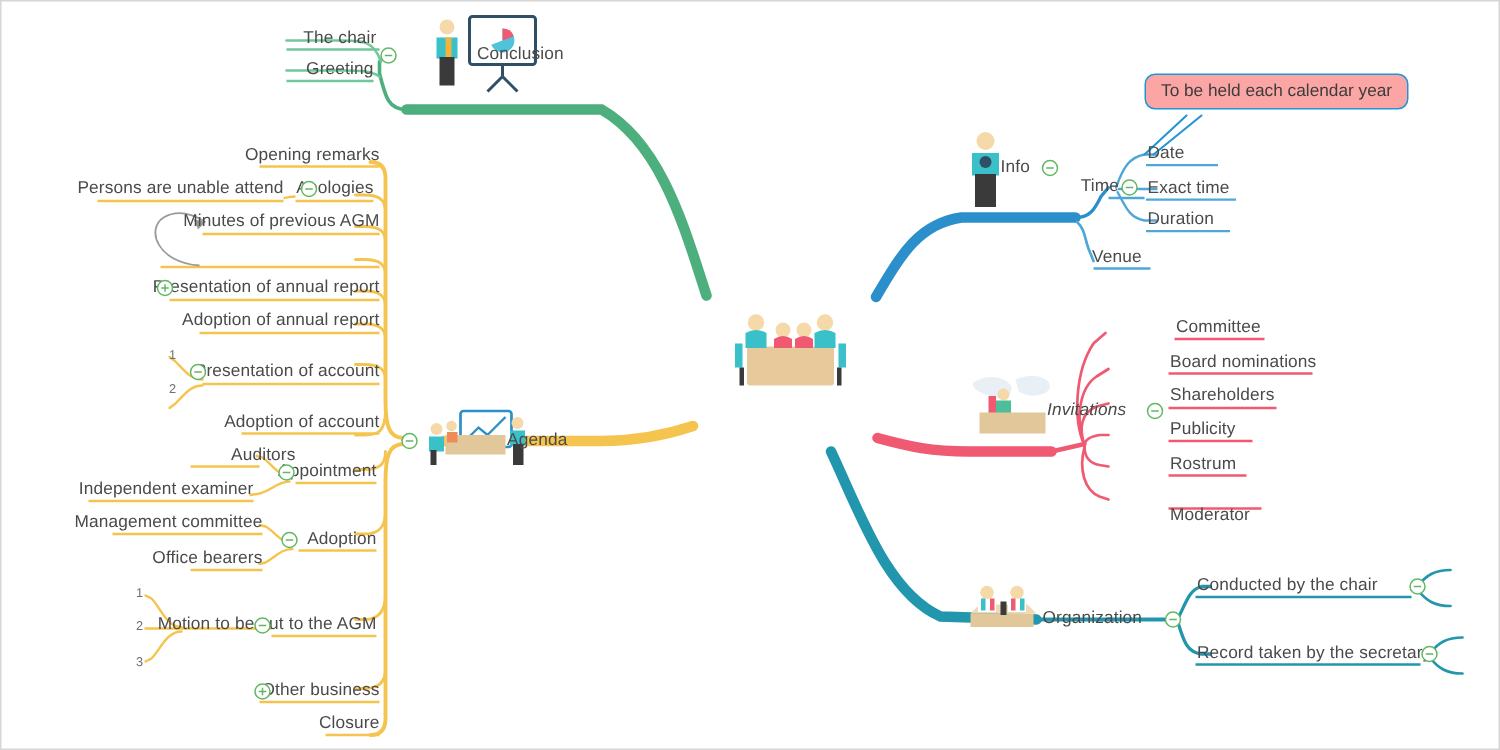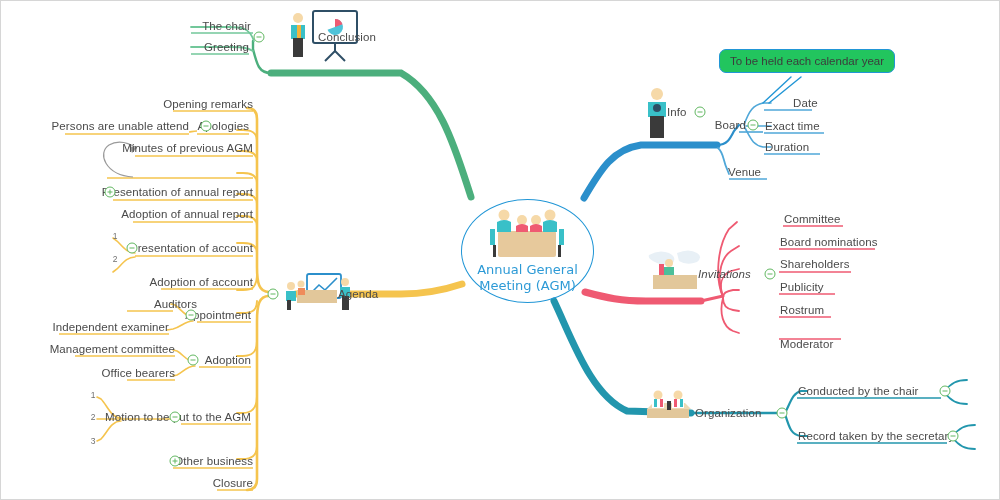--- a/index.html
+++ b/index.html
@@ -37,22 +37,22 @@
     border:1.6px solid #2196d6;border-radius:50%;
     display:flex;flex-direction:column;align-items:center;
     justify-content:flex-end;box-sizing:border-box;background:transparent;
   }
   #core .ctext{
     color:#2d9ad6;font-size:13px;line-height:16px;text-align:center;
     padding-bottom:8px;font-family:"DejaVu Sans",sans-serif;
   }
   .callout{
     position:absolute;border:1.4px solid #2196d6;border-radius:7px;
-    background:#22c55e;color:#3c3c3c;font-size:11.5px;
-    padding:5px 10px;white-space:nowrap;box-sizing:border-box;
+    background:#fca5a5;color:#3c3c3c;font-size:11.5px;
+    padding:5px 10px;white-space:nowrap;box-sizing:border-box;margin-left:44px;
   }
 </style>
 </head>
 <body>
 
 <div id="canvas">
 
   <svg id="wires" viewBox="0 0 1000 500" xmlns="http://www.w3.org/2000/svg">
 
     <path d="M 470,196 C 455,150 440,95 400,72 L 270,72" fill="none" stroke="#4caf7d" stroke-width="7" stroke-linecap="round"></path>
@@ -217,37 +217,31 @@
       <path d="M529 225 q6 -4 12 0 l0 6 h-12 z" fill="#ef5a72"></path>
       <circle cx="549" cy="214" r="5.5" fill="#f6d9a8"></circle>
       <path d="M542 221 q7 -4 14 0 l0 10 h-14 z" fill="#39c0c8"></path>
       <rect x="489" y="228" width="5" height="16" fill="#39c0c8"></rect>
       <rect x="558" y="228" width="5" height="16" fill="#39c0c8"></rect>
       <rect x="492" y="244" width="3" height="12" fill="#3a3a3a"></rect>
       <rect x="557" y="244" width="3" height="12" fill="#3a3a3a"></rect>
     </g>
   </svg>
 
-  <div id="core">
-    <div class="ctext">
-      <div>Annual General</div>
-      <div>Meeting (AGM)</div>
-    </div>
-  </div>
 
   <div class="lbl lft" style="left:317px;top:36px;">Conclusion</div>
   <div class="lbl rgt" style="left:250px;top:25px;">The chair</div>
   <div class="lbl rgt" style="left:248px;top:46px;">Greeting</div>
   <div class="toggle" style="left:258px;top:36px;"></div>
 
   <div class="lbl lft" style="left:666px;top:111px;">Info</div>
   <div class="toggle" style="left:699px;top:111px;"></div>
-  <div class="lbl rgt" style="left:745px;top:124px;">Board</div>
+  <div class="lbl rgt" style="left:745px;top:124px;">Time</div>
   <div class="toggle" style="left:752px;top:124px;"></div>
-  <div class="lbl lft" style="left:764px;top:102px;margin-left:28px;">Date</div>
+  <div class="lbl lft" style="left:764px;top:102px;">Date</div>
   <div class="lbl lft" style="left:764px;top:125px;">Exact time</div>
   <div class="lbl lft" style="left:764px;top:146px;">Duration</div>
   <div class="lbl lft" style="left:727px;top:171px;">Venue</div>
   <div class="callout" style="left:718px;top:48px;">To be held each calendar year</div>
 
   <div class="lbl lft" style="left:337px;top:293px;">Agenda</div>
   <div class="toggle" style="left:272px;top:293px;"></div>
 
   <div class="lbl rgt" style="left:252px;top:103px;">Opening remarks</div>
   <div class="lbl rgt" style="left:248px;top:125px;">Apologies</div>

